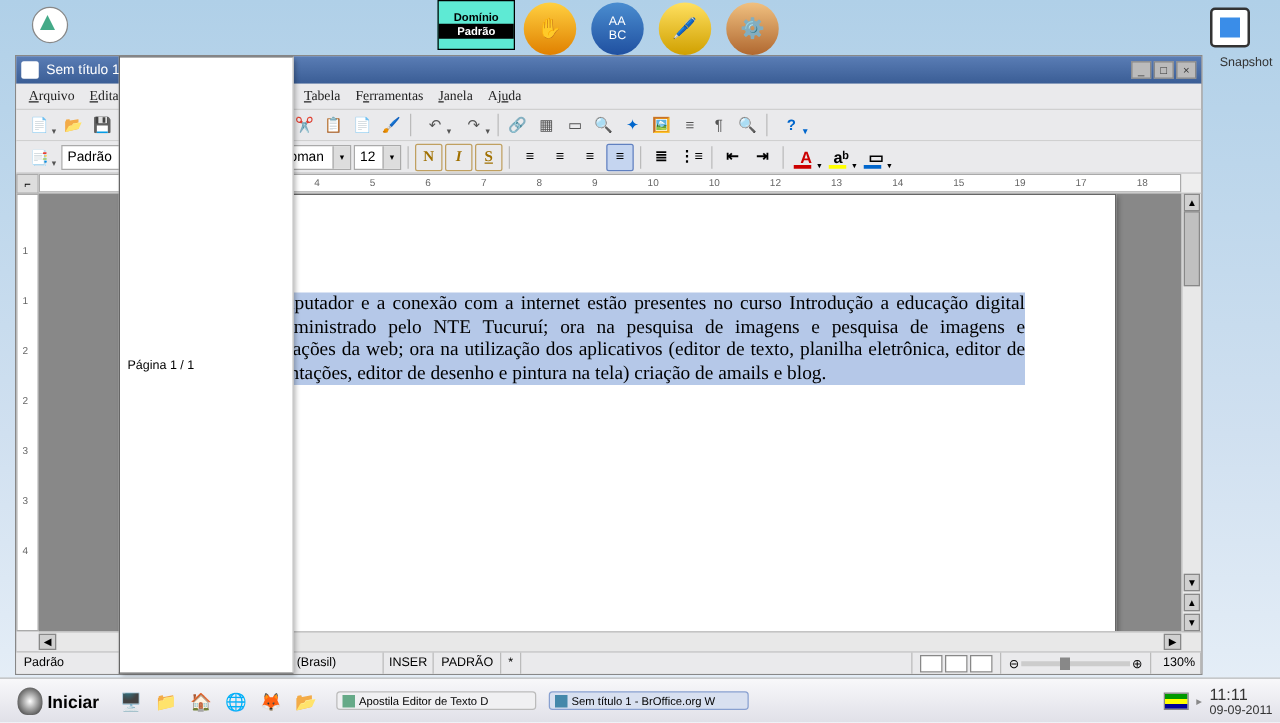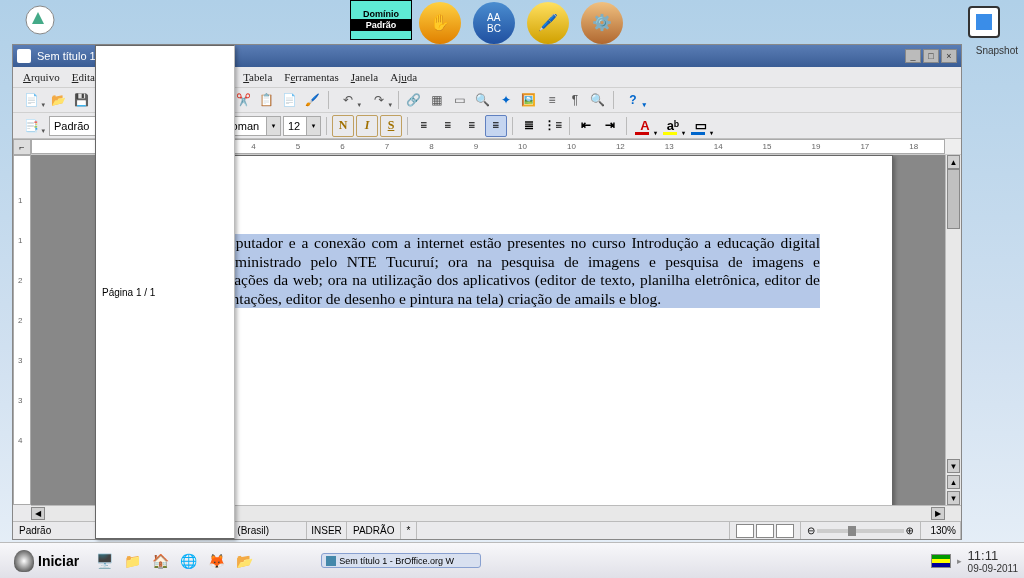--- a/index.html
+++ b/index.html
@@ -90,21 +90,21 @@
 
 
 .taskbar { position: absolute; bottom: 0; left: 0; right: 0; height: 36px; background: linear-gradient(#f8f8fa,#e0e0e8); border-top: 1px solid #bbb; display: flex; align-items: center; padding: 0 6px; }
 .start-btn { display: flex; align-items: center; gap: 4px; padding: 2px 8px; font-weight: bold; font-size: 14px; }
 .tux { width: 20px; height: 22px; background: radial-gradient(#fff,#222); border-radius: 50% 50% 40% 40%; }
 .ql-sep { width: 4px; }
 .ql-icon { width: 24px; height: 24px; margin: 0 2px; display:flex; align-items:center; justify-content:center; font-size:14px; }
 .task-group { margin-left: 10px; display:flex; flex-direction:column; gap:1px; }
 .task-item { width: 160px; height: 15px; border: 1px solid #bbb; background: #f0f0f2; border-radius: 3px; display: flex; align-items: center; padding: 0 4px; font-size: 9px; overflow: hidden; white-space: nowrap; gap:3px;}
 .task-item .ticon { width:10px; height:10px; background:#6a8; flex-shrink:0; }
-.task-item.active { background: #d8e0f0; border-color:#88a0d0;margin-left:42px; }
+.task-item.active { background: #d8e0f0; border-color:#88a0d0; }
 .tray { margin-left: auto; display: flex; align-items: center; gap: 6px; font-size: 11px; }
 .tray .flag { width: 20px; height: 14px; background: linear-gradient(#090 33%, #ff0 33% 66%, #009 66%); border:1px solid #888; position:relative; }
 .tray .date { font-size: 10px; color: #333; text-align: left; }
 .tray .arrows { font-size: 9px; color:#888; }
 </style>
 </head>
 <body>
 
 <div class="desktop-top">
   <div class="dominio">
@@ -323,20 +323,24 @@
     <span>Iniciar</span>
   </div>
   <div class="ql-sep"></div>
   <div class="ql-icon">🖥️</div>
   <div class="ql-icon">📁</div>
   <div class="ql-icon">🏠</div>
   <div class="ql-icon">🌐</div>
   <div class="ql-icon">🦊</div>
   <div class="ql-icon">📂</div>
   <div class="task-group">
+    <div class="task-item">
+        <span class="ticon"></span>
+        <span>Apostila Editor de Texto D</span>
+      </div>
   </div>
   <div class="task-group">
     <div class="task-item active">
         <span class="ticon" style="background:#48a;"></span>
         <span>Sem título 1 - BrOffice.org W</span>
       </div>
   </div>
   <div class="tray">
     <div class="flag"></div>
     <span class="arrows">▸</span>

